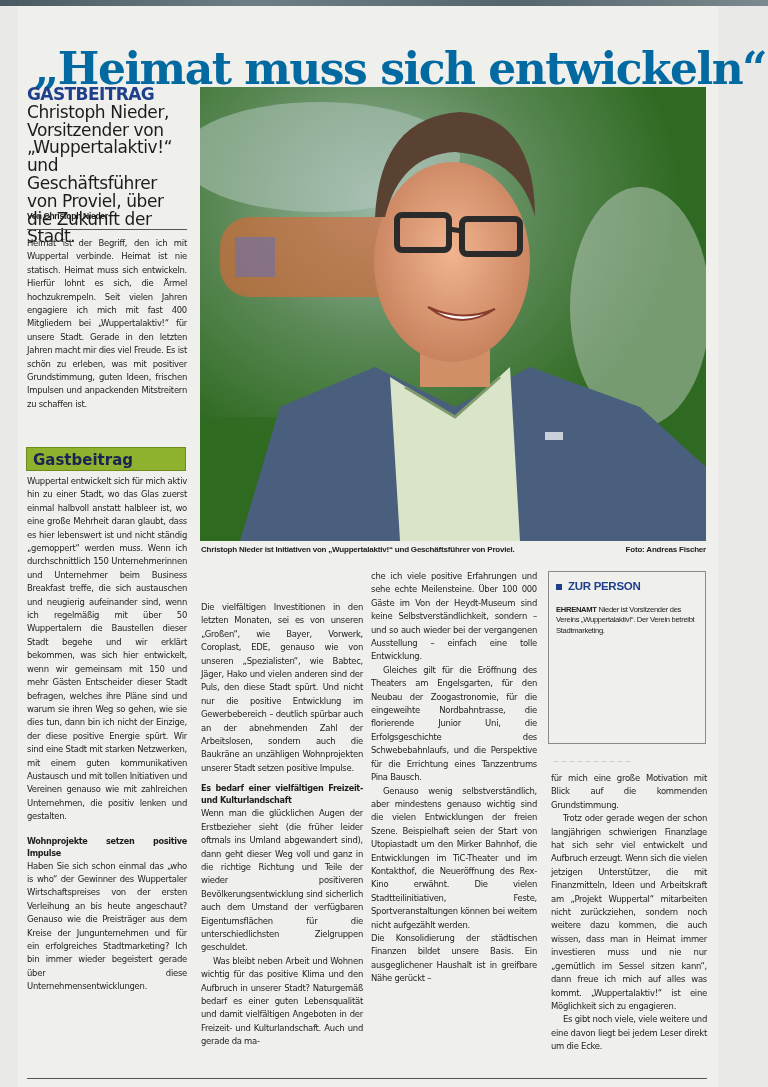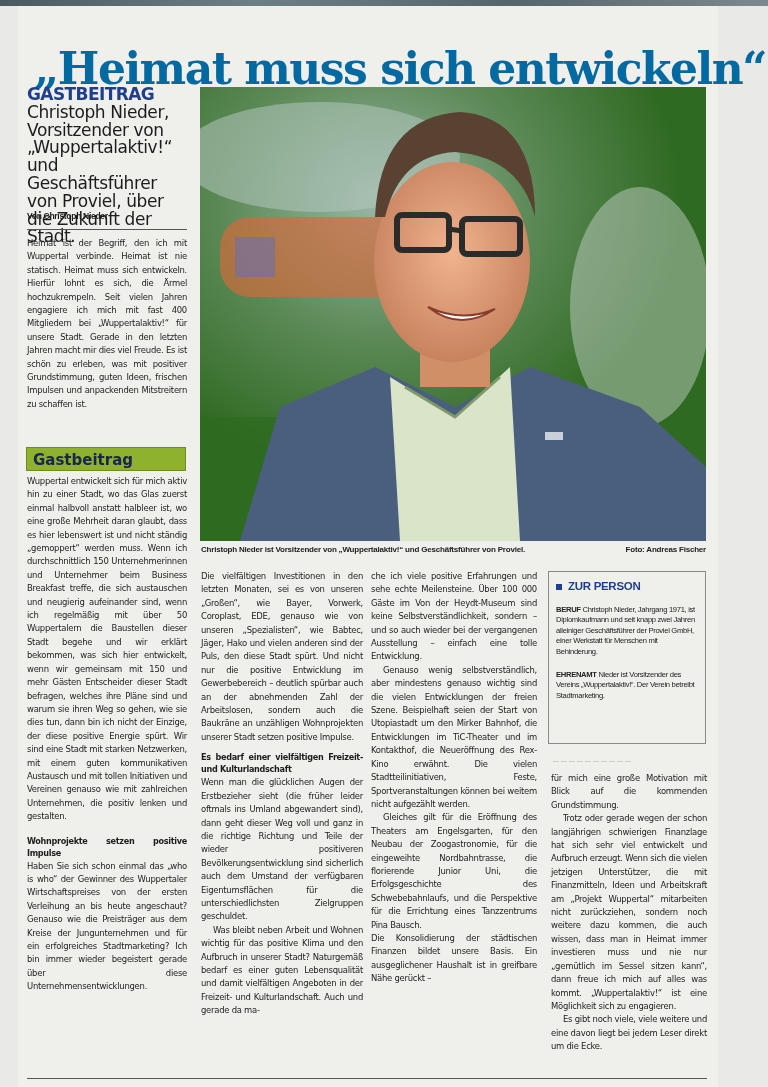--- a/index.html
+++ b/index.html
@@ -105,41 +105,40 @@
     <rect x="197" y="128" width="52" height="35" rx="5" fill="none" stroke="#2b2b2b" stroke-width="6"></rect>
     <rect x="262" y="132" width="58" height="35" rx="5" fill="none" stroke="#2b2b2b" stroke-width="6"></rect>
     <line x1="249" y1="142" x2="262" y2="144" stroke="#2b2b2b" stroke-width="5"></line>
 
     <path d="M228 220 Q260 245 295 222 Q262 236 228 220 Z" fill="#ffffff" stroke="#8a3c2c" stroke-width="2"></path>
 
     <rect x="345" y="345" width="18" height="8" fill="#c9d0d9"></rect>
   </svg>
 </div>
 <div class="caption">
-  <span>Christoph Nieder ist Vorsitzender von „Wuppertalaktiv!“ und Geschäftsführer von Proviel.</span>
+  <span>Christoph Nieder ist Initiativen von „Wuppertalaktiv!“ und Geschäftsführer von Proviel.</span>
   <span class="credit">Foto: Andreas Fischer</span>
 </div>
 
-<div class="col" style="left:201px; top:569px; width:162px;">
+<div class="col" style="left:201px; top:600px; width:162px;">
   <p>Die vielfältigen Investitionen in den letzten Monaten, sei es von unseren „Großen“, wie Bayer, Vorwerk, Coroplast, EDE, genauso wie von unseren „Spezialisten“, wie Babtec, Jäger, Hako und vielen anderen sind der Puls, den diese Stadt spürt. Und nicht nur die positive Entwicklung im Gewerbebereich – deutlich spürbar auch an der abnehmenden Zahl der Arbeitslosen, sondern auch die Baukräne an unzähligen Wohnprojekten unserer Stadt setzen positive Impulse.</p>
   <div class="sub">Es bedarf einer vielfältigen Freizeit- und Kulturlandschaft</div>
   <p>Wenn man die glücklichen Augen der Erstbezieher sieht (die früher leider oftmals ins Umland abgewandert sind), dann geht dieser Weg voll und ganz in die richtige Richtung und Teile der wieder positiveren Bevölkerungsentwicklung sind sicherlich auch dem Umstand der verfügbaren Eigentumsflächen für die unterschiedlichsten Zielgruppen geschuldet.</p>
   <p class="ind">Was bleibt neben Arbeit und Wohnen wichtig für das positive Klima und den Aufbruch in unserer Stadt? Naturgemäß bedarf es einer guten Lebensqualität und damit vielfältigen Angeboten in der Freizeit- und Kulturlandschaft. Auch und gerade da ma-</p>
 </div>
 
 <div class="col" style="left:371px; top:569px; width:166px;">
   <p>che ich viele positive Erfahrungen und sehe echte Meilensteine. Über 100 000 Gäste im Von der Heydt-Museum sind keine Selbstverständlichkeit, sondern – und so auch wieder bei der vergangenen Ausstellung – einfach eine tolle Entwicklung.</p>
+  <p class="ind">Gleiches gilt für die Eröffnung des Theaters am Engelsgarten, für den Neubau der Zoogastronomie, für die eingeweihte Nordbahntrasse, die florierende Junior Uni, die Erfolgsgeschichte des Schwebebahnlaufs, und die Perspektive für die Errichtung eines Tanzzentrums Pina Bausch.</p>
   <p class="ind">Genauso wenig selbstverständlich, aber mindestens genauso wichtig sind die vielen Entwicklungen der freien Szene. Beispielhaft seien der Start von Utopiastadt um den Mirker Bahnhof, die Entwicklungen im TiC-Theater und im Kontakthof, die Neueröffnung des Rex-Kino erwähnt. Die vielen Stadtteilinitiativen, Feste, Sportveranstaltungen können bei weitem nicht aufgezählt werden.</p>
-  <p class="ind">Gleiches gilt für die Eröffnung des Theaters am Engelsgarten, für den Neubau der Zoogastronomie, für die eingeweihte Nordbahntrasse, die florierende Junior Uni, die Erfolgsgeschichte des Schwebebahnlaufs, und die Perspektive für die Errichtung eines Tanzzentrums Pina Bausch.</p>
   <p>Die Konsolidierung der städtischen Finanzen bildet unsere Basis. Ein ausgeglichener Haushalt ist in greifbare Nähe gerückt –</p>
 </div>
 
 <div class="infobox">
   <div class="ttl"><span class="sq"></span><span>ZUR PERSON</span></div>
-  <p><b>BERUF</b><span> Christoph Nieder, Jahrgang 1971, ist Diplomkaufmann und seit knapp zwei Jahren alleiniger Geschäftsführer der Proviel GmbH, einer Werkstatt für Menschen mit Behinderung.</span></p>
   <p><b>EHRENAMT</b><span> Nieder ist Vorsitzender des Vereins „Wuppertalaktiv!“. Der Verein betreibt Stadtmarketing.</span></p>
 </div>
 <div class="ghost">— — — — — — — — — —</div>
 
 <div class="col" style="left:551px; top:771px; width:156px;">
   <p>für mich eine große Motivation mit Blick auf die kommenden Grundstimmung.</p>
   <p class="ind">Trotz oder gerade wegen der schon langjährigen schwierigen Finanzlage hat sich sehr viel entwickelt und Aufbruch erzeugt. Wenn sich die vielen jetzigen Unterstützer, die mit Finanzmitteln, Ideen und Arbeitskraft am „Projekt Wuppertal“ mitarbeiten nicht zurückziehen, sondern noch weitere dazu kommen, die auch wissen, dass man in Heimat immer investieren muss und nie nur „gemütlich im Sessel sitzen kann“, dann freue ich mich auf alles was kommt. „Wuppertalaktiv!“ ist eine Möglichkeit sich zu engagieren.</p>
   <p class="ind">Es gibt noch viele, viele weitere und eine davon liegt bei jedem Leser direkt um die Ecke.</p>
 </div>
 

